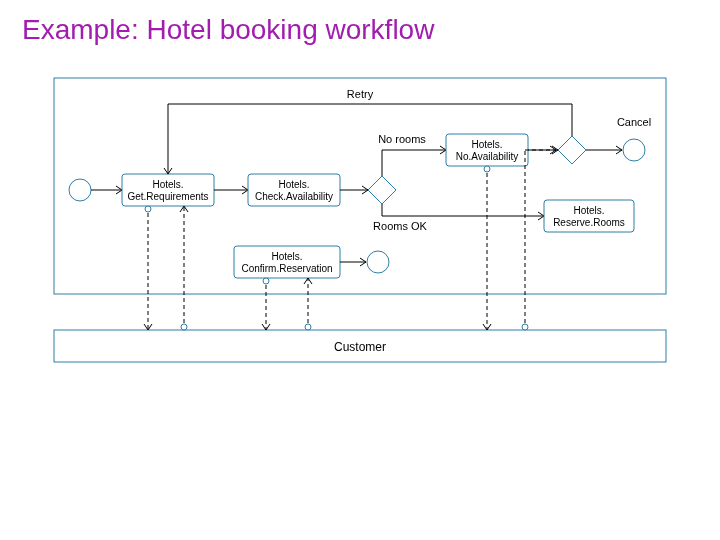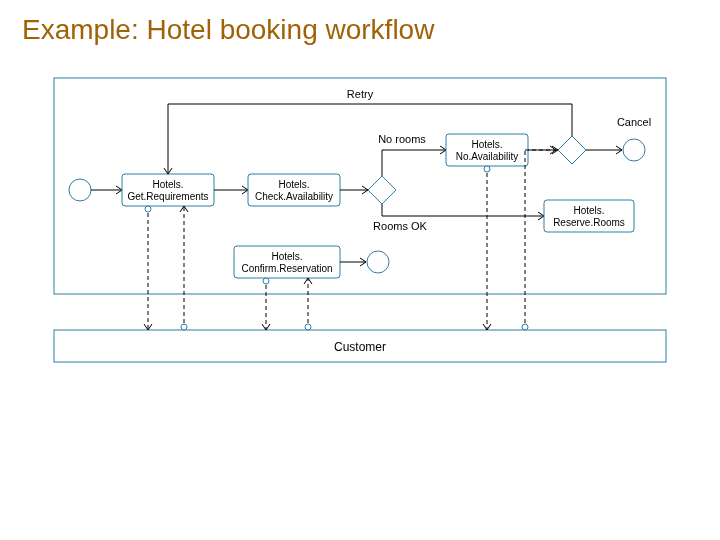--- a/index.html
+++ b/index.html
@@ -1,16 +1,16 @@
 <!DOCTYPE html>
 <html><head>
 <meta charset="utf-8">
 <style>
   html,body{margin:0;padding:0;width:720px;height:540px;background:#fff;font-family:Arial,Helvetica,sans-serif;}
-  .title{font-size:28px;color:#a16207;padding:14px 0 0 22px;}
+  .title{font-size:28px;color:#a21caf;padding:14px 0 0 22px;}
   svg{display:block;margin:24px auto 0 auto;}
   .lane{fill:none;stroke:#2e7ea8;stroke-width:1;}
   .act{fill:#fff;stroke:#2e7ea8;stroke-width:1;}
   .act-txt{font-size:10px;fill:#000;text-anchor:middle;dominant-baseline:middle;}
   .lbl{font-size:11px;fill:#000;text-anchor:middle;}
   .lane-lbl{font-size:12px;fill:#000;text-anchor:middle;}
   .flow{fill:none;stroke:#000;stroke-width:1;}
   .dash{fill:none;stroke:#000;stroke-width:1;stroke-dasharray:4 3;}
   .ah-open{fill:none;stroke:#000;stroke-width:1;}
   .circ{fill:#fff;stroke:#2e7ea8;stroke-width:1;}

